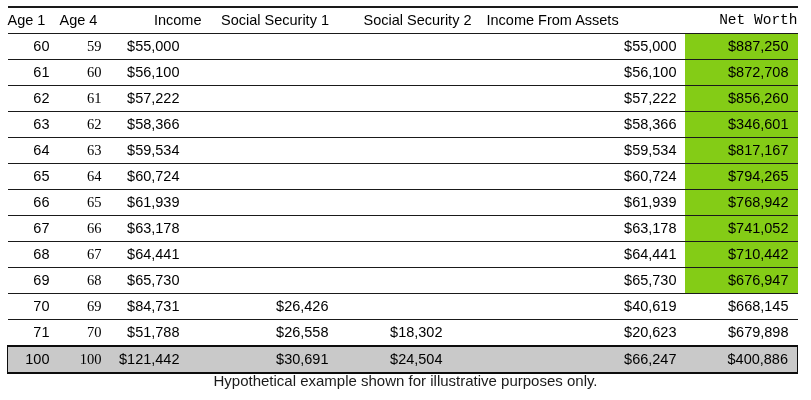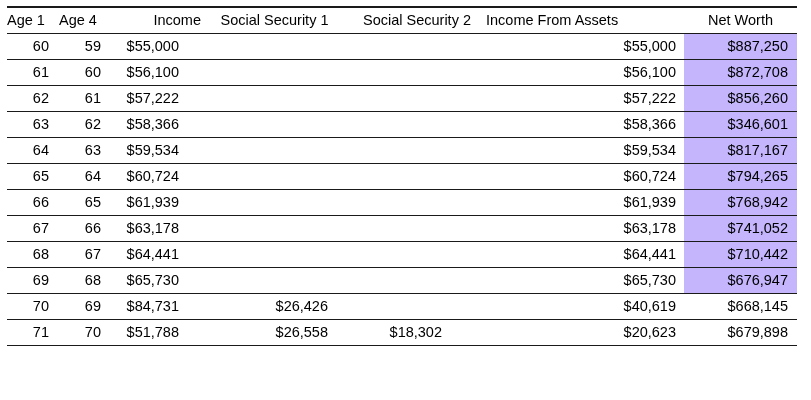--- a/index.html
+++ b/index.html
@@ -65,39 +65,39 @@
     height: 24px;
     line-height: 24px;
     padding-bottom: 1px;
   }
   th.h-age1   { text-align: left;  padding-left: 6px; }
   th.h-age2   { text-align: left;  padding-left: 6px; }
   th.h-income { text-align: right;  padding-left: 24px; }
   th.h-ss1    { text-align: center; }
   th.h-ss2    { text-align: center; }
   th.h-assets { text-align: left; }
-  th.h-net    { text-align: center; }
+  th.h-net    { text-align: right; font-family: Liberation Mono, monospace; }
 
   
   tbody td {
     border-bottom: 1.5px solid #1a1a1a;
     text-align: right;
     padding-right: 8px;
     font-size: 14.5px;
   }
   tbody td.cell-age1 { padding-right: 10px; }
-  tbody td.cell-age2 { padding-right: 14px; }
+  tbody td.cell-age2 { padding-right: 14px; font-family: Liberation Serif, serif; }
   tbody td.cell-income { padding-right: 22px; }
   tbody td.cell-ss1  { padding-right: 20px; }
   tbody td.cell-ss2  { padding-right: 44px; }
   tbody td.cell-assets { padding-right: 8px; }
   tbody td.cell-net  { padding-right: 9px; }
 
   
-  td.shaded { background: #c4b5fd; }
+  td.shaded { background: #84cc16; }
 
   
   tbody tr.total-row td {
     background: #c9c9c9;
     border-top: 2.5px solid #0d0d0d;
     border-bottom: 2.5px solid #0d0d0d;
   }
   tbody tr.total-row td.cell-age1 { border-left: 1.5px solid #0d0d0d; }
   tbody tr.total-row td.cell-net  { border-right: 1.5px solid #0d0d0d; }
 
@@ -242,18 +242,28 @@
           </tr>
           <tr>
             <td class="cell-age1">71</td>
             <td class="cell-age2">70</td>
             <td class="cell-income">$51,788</td>
             <td class="cell-ss1">$26,558</td>
             <td class="cell-ss2">$18,302</td>
             <td class="cell-assets">$20,623</td>
             <td class="cell-net">$679,898</td>
           </tr>
+          <tr class="total-row">
+            <td class="cell-age1">100</td>
+            <td class="cell-age2">100</td>
+            <td class="cell-income">$121,442</td>
+            <td class="cell-ss1">$30,691</td>
+            <td class="cell-ss2">$24,504</td>
+            <td class="cell-assets">$66,247</td>
+            <td class="cell-net">$400,886</td>
+          </tr>
         </tbody>
     </table>
   </div>
 
+  <div id="caption">Hypothetical example shown for illustrative purposes only.</div>
 
 </div>
 
 </body></html>

